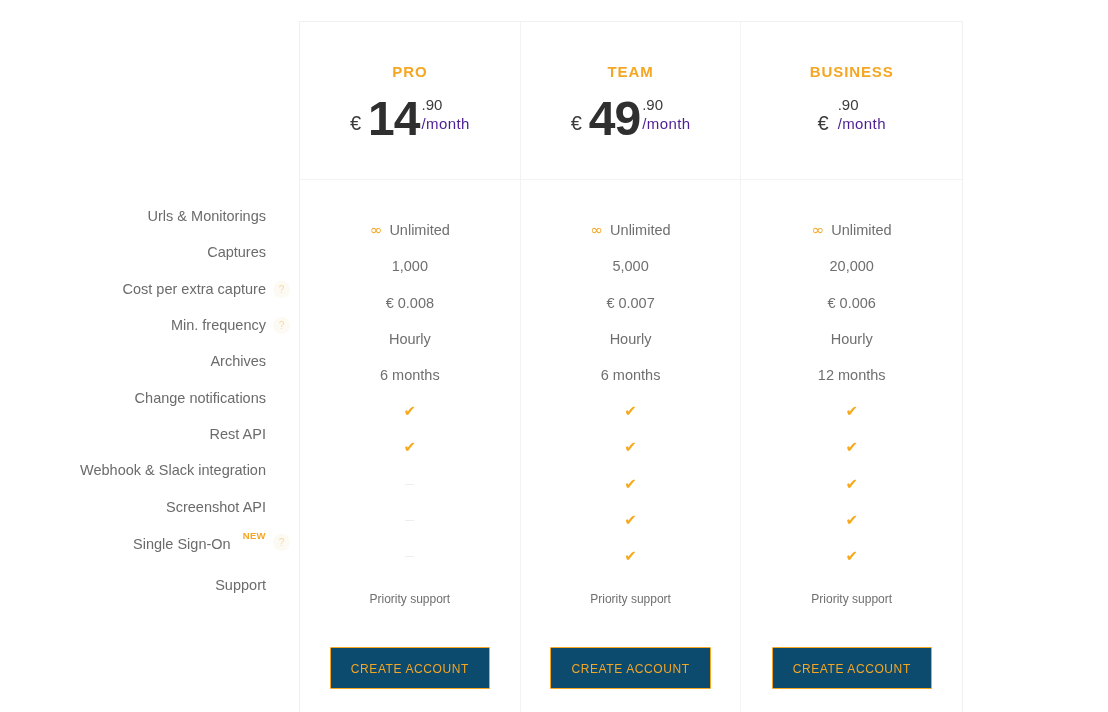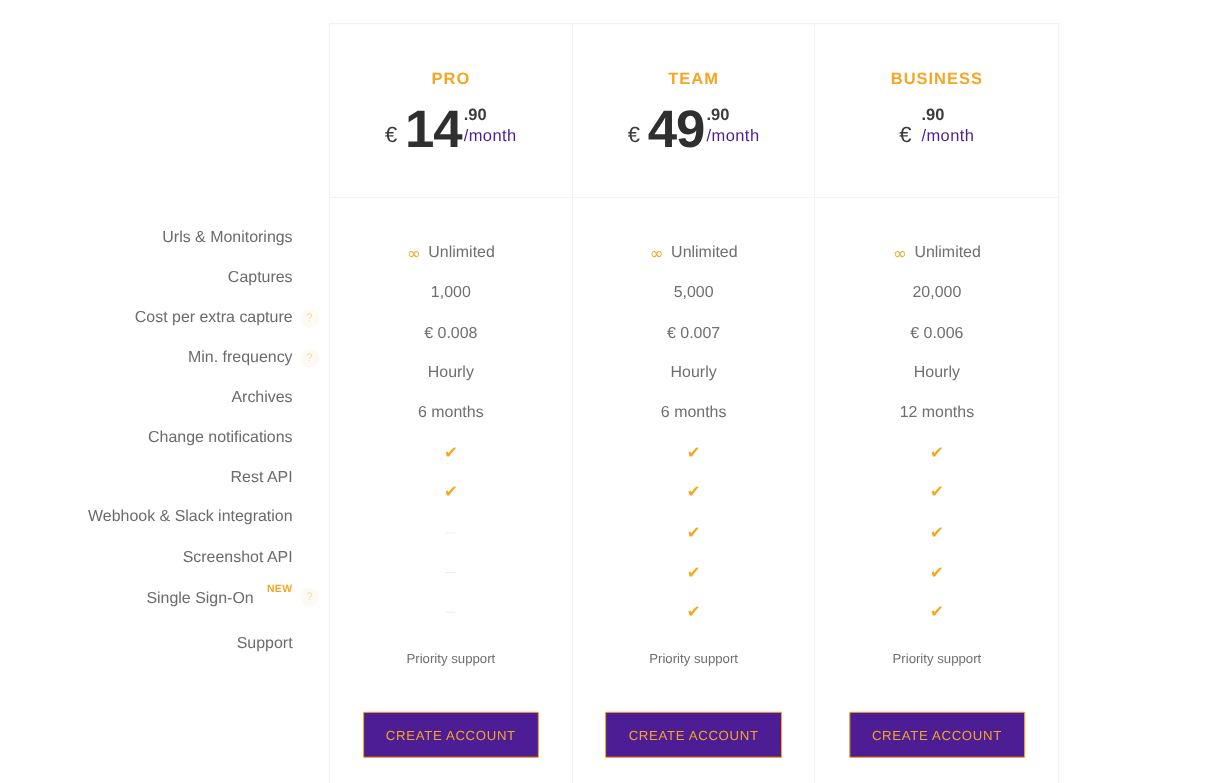--- a/index.html
+++ b/index.html
@@ -82,21 +82,20 @@
   .frac-wrap {
     text-align: left;
     padding-left: 2px;
     padding-top: 2px;
   }
   .cents {
     font-size: 15px;
     color: #3b3b3b;
     display: block;
     line-height: 1.1;
-    font-weight: bold;
   }
   .per {
     font-size: 15px;
     color: #4c1d95;
     display: block;
     line-height: 1.3;
     letter-spacing: 0.4px;
     text-align: center;
   }
 
@@ -143,21 +142,21 @@
   }
 
   
   .cta-wrap {
     display: flex;
     justify-content: center;
     margin-top: 30px;
   }
   .cta {
     border: 1px solid #f5a623;
-    background: #4c1d95;
+    background: #0c4a6e;
     color: #f5a623;
     font-size: 12px;
     letter-spacing: 0.6px;
     font-family: "Liberation Sans", sans-serif;
     padding: 0 20px;
     height: 42px;
     min-width: 145px;
     line-height: 42px;
     text-align: center;
     cursor: pointer;

